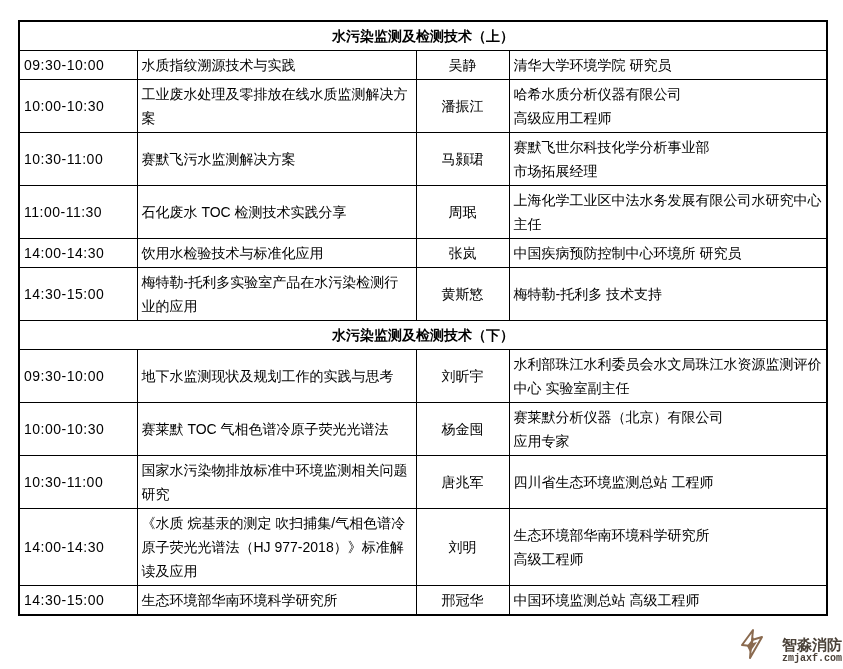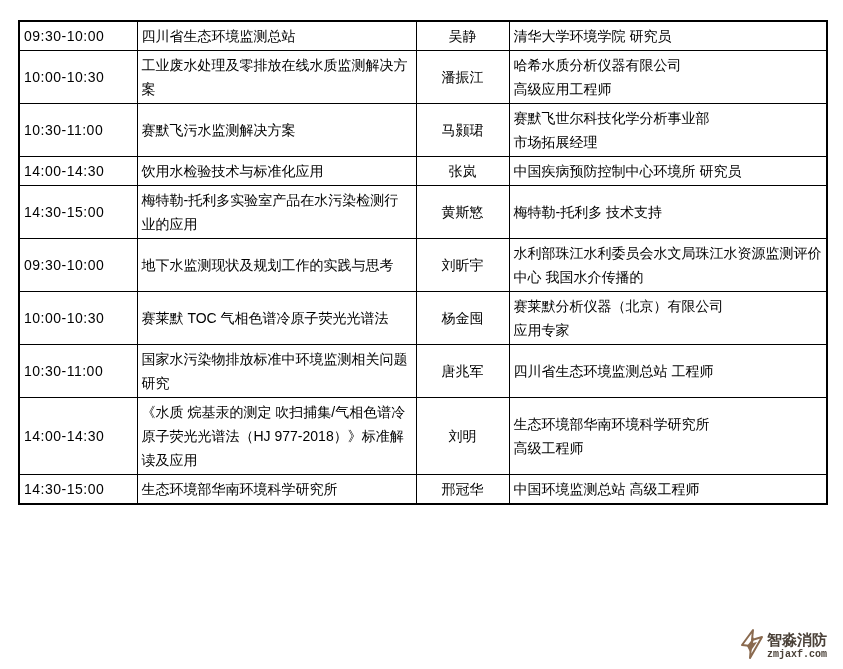--- a/index.html
+++ b/index.html
@@ -19,75 +19,88 @@
   }
   td.col-time{padding-left:10px;letter-spacing:0.5px;}
   td.col-topic{padding-left:9px;padding-right:2px;text-align:left;}
   td.col-speaker{text-align:center;padding-left:1px;padding-right:1px;margin-top:12px;}
   td.col-affil{text-align:left;white-space:pre-line;padding-left:6px;padding-right:6px;}
   tr.section-header td{
     text-align:center;font-weight:bold;font-size:14px;line-height:24px;
     padding-top:2px;padding-bottom:2px;white-space:normal;
   }
   .watermark{
-    position:absolute;left:740px;top:628px;display:flex;align-items:center;gap:3px;
+    position:absolute;left:740px;top:628px;display:flex;align-items:flex-end;gap:18px;
   }
   .watermark .wm-text{display:flex;flex-direction:column;line-height:1.1;}
   .wm-brand{font-size:15px;font-weight:bold;}
   .wm-site{font-size:10px;font-weight:bold;font-family:Liberation Mono, monospace;}
 </style>
 </head>
 <body>
 
 <div class="schedule-wrap">
   <table class="schedule">
     <colgroup>
       <col style="width:118px">
         <col style="width:279px">
         <col style="width:93px">
         <col style="width:318px">
     </colgroup>
     <tbody id="schedule-body">
+        <tr class="section-header">
+          <td colspan="4">水污染监测及检测技术（上）</td>
+        </tr>
         <tr>
           <td class="col-time">09:30-10:00</td>
-          <td class="col-topic">四川省生态环境监测总站</td>
+          <td class="col-topic">水质指纹溯源技术与实践</td>
           <td class="col-speaker">吴静</td>
           <td class="col-affil">清华大学环境学院  研究员</td>
         </tr>
         <tr>
           <td class="col-time">10:00-10:30</td>
           <td class="col-topic">工业废水处理及零排放在线水质监测解决方案</td>
           <td class="col-speaker">潘振江</td>
           <td class="col-affil">哈希水质分析仪器有限公司
 高级应用工程师</td>
         </tr>
         <tr>
           <td class="col-time">10:30-11:00</td>
           <td class="col-topic">赛默飞污水监测解决方案</td>
           <td class="col-speaker">马颢珺</td>
           <td class="col-affil">赛默飞世尔科技化学分析事业部
 市场拓展经理</td>
         </tr>
         <tr>
+          <td class="col-time">11:00-11:30</td>
+          <td class="col-topic">石化废水 TOC 检测技术实践分享</td>
+          <td class="col-speaker">周珉</td>
+          <td class="col-affil">上海化学工业区中法水务发展有限公司水研究中心
+主任</td>
+        </tr>
+        <tr>
           <td class="col-time">14:00-14:30</td>
           <td class="col-topic">饮用水检验技术与标准化应用</td>
           <td class="col-speaker">张岚</td>
           <td class="col-affil">中国疾病预防控制中心环境所  研究员</td>
         </tr>
         <tr>
           <td class="col-time">14:30-15:00</td>
           <td class="col-topic">梅特勒-托利多实验室产品在水污染检测行业的应用</td>
           <td class="col-speaker">黄斯慜</td>
           <td class="col-affil">梅特勒-托利多  技术支持</td>
         </tr>
+        <tr class="section-header">
+          <td colspan="4">水污染监测及检测技术（下）</td>
+        </tr>
         <tr>
           <td class="col-time">09:30-10:00</td>
           <td class="col-topic">地下水监测现状及规划工作的实践与思考</td>
           <td class="col-speaker">刘昕宇</td>
-          <td class="col-affil">水利部珠江水利委员会水文局珠江水资源监测评价中心  我国水介传播的</td>
+          <td class="col-affil">水利部珠江水利委员会水文局珠江水资源监测评价中心  实验室副主任</td>
         </tr>
         <tr>
           <td class="col-time">10:00-10:30</td>
           <td class="col-topic">赛莱默 TOC 气相色谱冷原子荧光光谱法</td>
           <td class="col-speaker">杨金囤</td>
           <td class="col-affil">赛莱默分析仪器（北京）有限公司
 应用专家</td>
         </tr>
         <tr>
           <td class="col-time">10:30-11:00</td>

